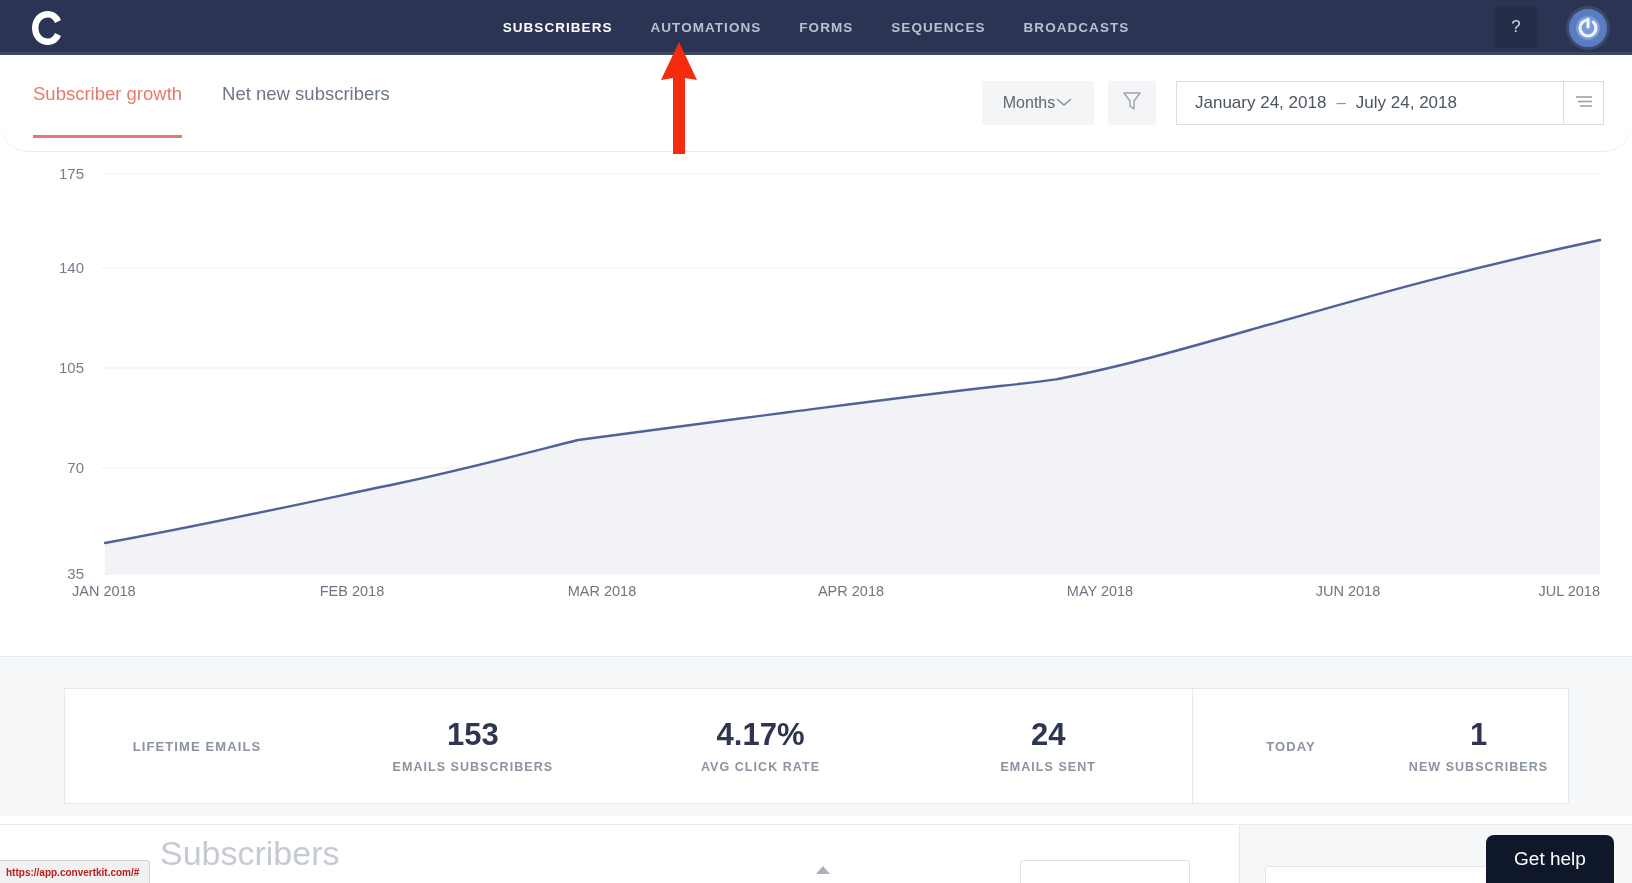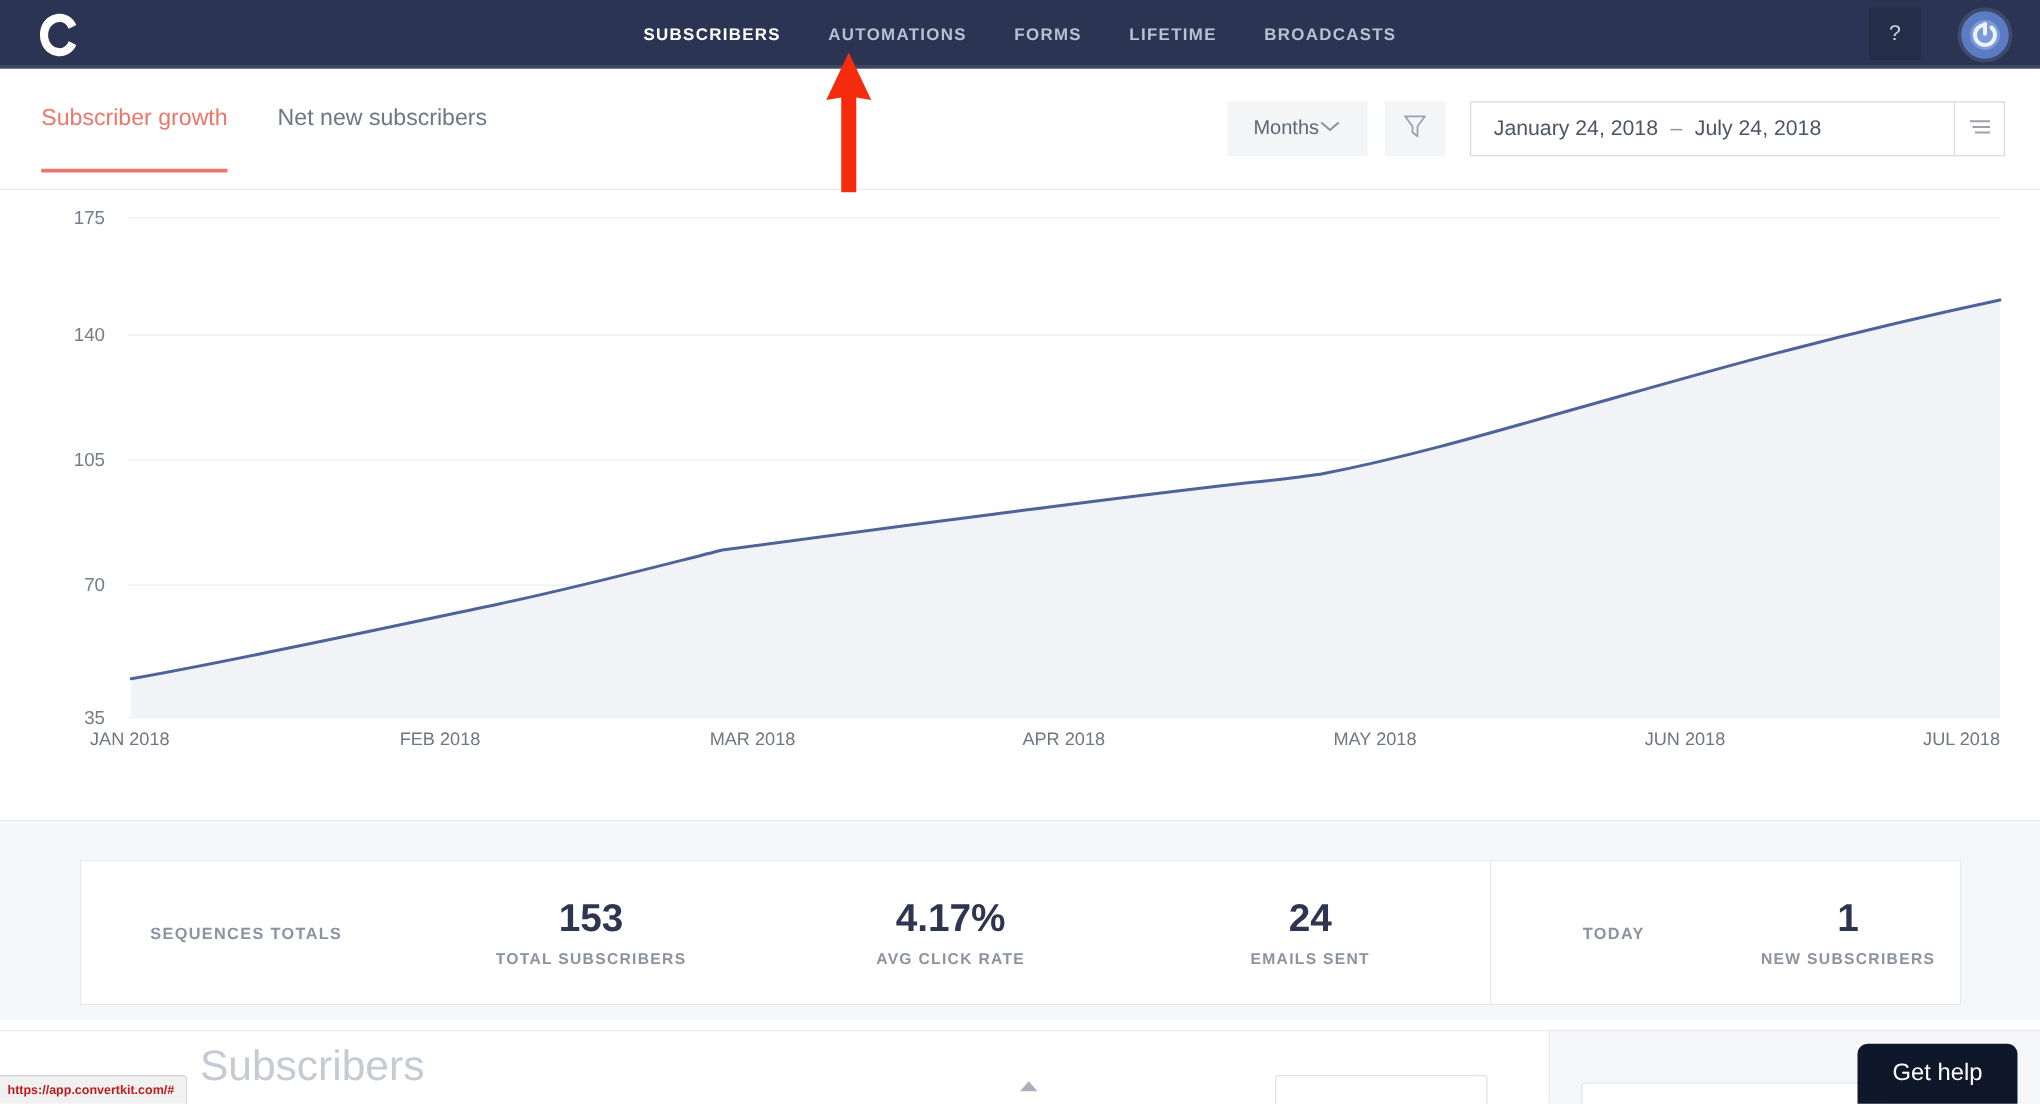--- a/index.html
+++ b/index.html
@@ -94,20 +94,21 @@
   }
 
   
   .toolbar {
     position: absolute;
     top: 55px; left: 0;
     width: 1632px;
     height: 97px;
     background: #ffffff;
     border-bottom: 1px solid #e8eaee;
+    border-radius: 28px;
   }
   .tabs {
     position: absolute;
     left: 33px;
     top: 28px;
     display: flex;
     align-items: flex-start;
     gap: 40px;
   }
   .tab {
@@ -352,21 +353,21 @@
   <div class="topnav-logo">
     <svg width="40" height="40" viewBox="0 0 40 40">
       <path d="M20 3 C11 3 4 10 4 20 C4 30 11 37 20 37 C26 37 31 33 33 28 L27 25 C25.5 28.5 23 30.5 20 30.5 C14.5 30.5 10.5 26 10.5 20 C10.5 14 14.5 9.5 20 9.5 C23 9.5 25.5 11.5 27 15 L33 12 C31 7 26 3 20 3 Z" fill="#ffffff"></path>
     </svg>
   </div>
 
   <div class="topnav-links">
     <div class="topnav-link active">SUBSCRIBERS</div>
     <div class="topnav-link">AUTOMATIONS</div>
     <div class="topnav-link">FORMS</div>
-    <div class="topnav-link">LIFETIME</div>
+    <div class="topnav-link">SEQUENCES</div>
     <div class="topnav-link">BROADCASTS</div>
   </div>
 
   <div class="topnav-help">?</div>
 
   <div class="topnav-avatar">
     <svg width="26" height="26" viewBox="0 0 26 26">
       <circle cx="13" cy="13" r="12" fill="#7b9ad6"></circle>
       <path d="M13 5 C8.6 5 5 8.6 5 13 C5 17.4 8.6 21 13 21 C17.4 21 21 17.4 21 13 C21 10.6 19.9 8.5 18.2 7.1" fill="none" stroke="#eef2f8" stroke-width="3.2" stroke-linecap="round"></path>
       <line x1="13" y1="4" x2="13" y2="12" stroke="#eef2f8" stroke-width="3.2" stroke-linecap="round"></line>
@@ -466,25 +467,25 @@
       <text x="1348" y="444" text-anchor="middle">JUN 2018</text>
       <text x="1600" y="444" text-anchor="end">JUL 2018</text>
     </g>
   </svg>
 </div>
 
 <div class="stats-band">
   <div class="stats-card">
 
     <div class="stats-left">
-      <div class="stat-label-lead lead-left">SEQUENCES TOTALS</div>
+      <div class="stat-label-lead lead-left">LIFETIME EMAILS</div>
 
       <div class="stat-cell">
         <div class="stat-value">153</div>
-        <div class="stat-caption">TOTAL SUBSCRIBERS</div>
+        <div class="stat-caption">EMAILS SUBSCRIBERS</div>
       </div>
 
 
       <div class="stat-cell">
         <div class="stat-value">4.17%</div>
         <div class="stat-caption">AVG CLICK RATE</div>
       </div>
 
       <div class="stat-cell">
         <div class="stat-value">24</div>

